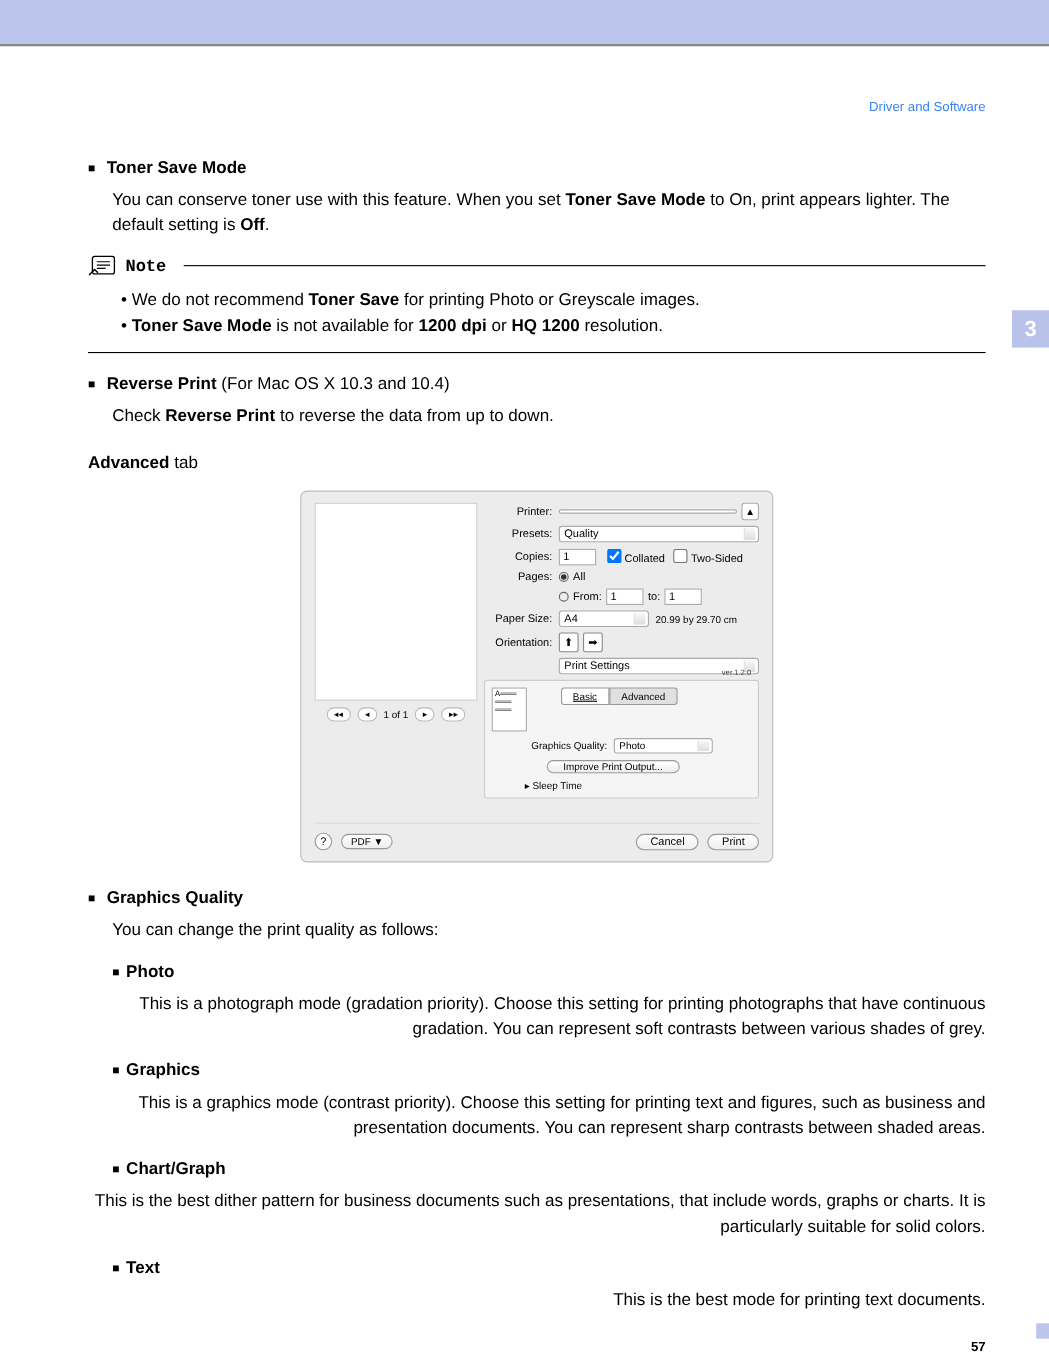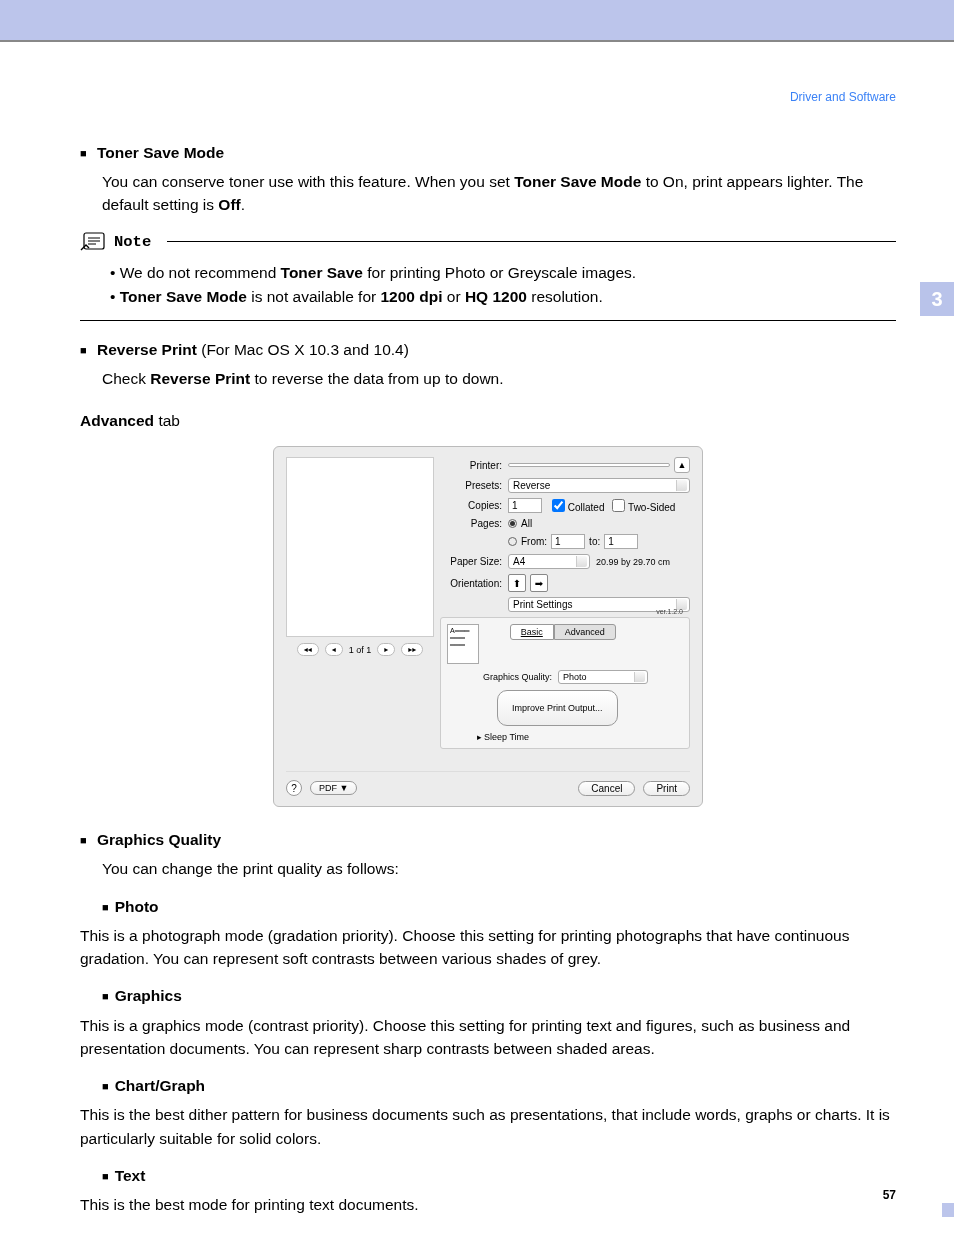--- a/index.html
+++ b/index.html
@@ -235,21 +235,21 @@
     padding: 2px 10px;
     border: 1px solid #999;
     font-size: 9px;
     background: #fff;
   }
   .tab:first-child { border-radius: 3px 0 0 3px; text-decoration: underline; }
   .tab:last-child { border-radius: 0 3px 3px 0; background: #e0e0e0; }
   .gq-row { margin: 6px 0 6px 36px; display: flex; align-items: center; font-size: 9px; }
   .pill-btn {
     display: inline-block;
-    padding: 12px 14px;
+    padding: 0 14px;
     border: 1px solid #999;
     border-radius: 10px;
     background: linear-gradient(#fff,#eee);
     font-size: 9px;
     margin-left: 50px;
   }
   .sleep-row { font-size: 9px; margin-top: 6px; margin-left: 30px; }
   .dialog-footer {
     display: flex;
     justify-content: space-between;
@@ -280,25 +280,25 @@
     border-radius: 10px;
     font-size: 10px;
     background: linear-gradient(#fff,#eee);
   }
   .sub-item {
     font-size: 15.5px;
     line-height: 1.5;
     margin-bottom: 6px;
   }
   .sub-item-title { margin-left: 22px; }
-  .sub-item-desc { margin-bottom: 14px; }
+  .sub-item-desc { margin-bottom: 14px; text-align: right; }
   .page-num {
     position: absolute;
     right: 58px;
-    bottom: 33px;
+    bottom: 4px;
     font-size: 12px;
     font-weight: bold;
   }
   .side-strip {
     position: absolute;
     right: 0;
     bottom: 18px;
     width: 12px;
     height: 14px;
     background: #bcc5eb;
@@ -371,21 +371,21 @@
             </div>
           </div>
           <div class="fields">
             <div class="frow">
               <span class="flabel">Printer:</span>
               <span class="dropdown"></span>
               <span class="sqbtn">▲</span>
             </div>
             <div class="frow">
               <span class="flabel">Presets:</span>
-              <span class="dropdown">Reverse</span>
+              <span class="dropdown">Quality</span>
             </div>
             <div class="frow">
               <span class="flabel">Copies:</span>
               <span class="textbox">1</span>
               <span style="margin-left:10px"><input type="checkbox" class="cb" checked="" style=""> <span>Collated</span></span>
               <span style="margin-left:8px"><input type="checkbox" class="cb" style=""> <span>Two-Sided</span></span>
             </div>
             <div class="frow">
               <span class="flabel">Pages:</span>
               <span class="radio checked"></span>

